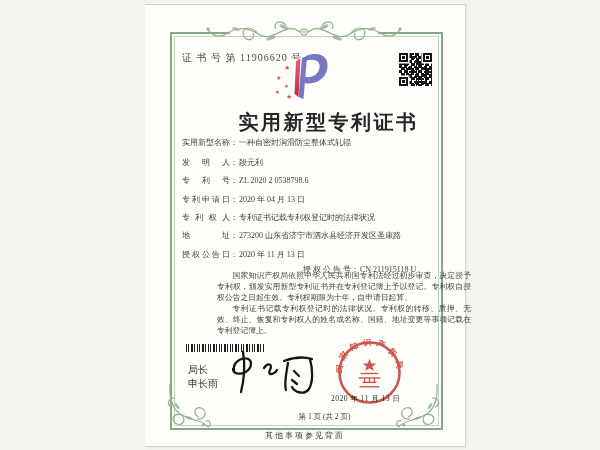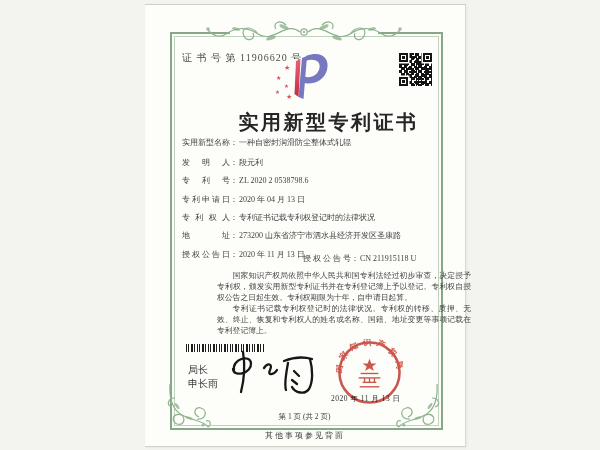--- a/index.html
+++ b/index.html
@@ -16,39 +16,39 @@
          border:2px solid var(--border_green);}
   .frame::after{content:"";position:absolute;left:2px;top:2px;right:2px;bottom:2px;
          border:1px solid var(--ornament_green);opacity:.55;}
   .abs{position:absolute;}
   .cert-no{left:182px;top:51px;font-size:10px;letter-spacing:1px;color:#4a4a4a;}
   .title{left:170px;top:109px;width:317px;text-align:center;font-size:20px;font-weight:700;
          letter-spacing:2.5px;color:#262626;}
   .field{left:182px;width:252px;font-size:8px;white-space:nowrap;color:#3f3f3f;}
   .flabel{display:inline-block;width:48px;text-align:justify;text-align-last:justify;}
   .fval{margin-left:1px;}
-  .grant2{position:absolute;left:121px;top:4px;white-space:nowrap;}
+  .grant2{position:absolute;left:121px;top:15px;white-space:nowrap;}
   .paras{left:176px;top:270px;width:254px;font-size:7.8px;line-height:1.42;
          text-align:justify;color:#454545;padding-left:41px;}
   .paras p{margin:0;text-indent:2em;}
   .barcode{left:186px;top:344px;width:78px;height:8px;
      background:repeating-linear-gradient(90deg,#1c1c1c 0 1px,#fdfdfa 1px 2px,#1c1c1c 2px 3px,
         #fdfdfa 3px 5px,#1c1c1c 5px 7px,#fdfdfa 7px 8px,#1c1c1c 8px 9px,#fdfdfa 9px 11px);}
   .director{left:188px;font-size:10px;color:#333;}
   .qr{left:399px;top:53px;width:33px;height:33px;background-color:#fdfdfa;
       background-image:repeating-conic-gradient(#141414 0% 25%,transparent 0% 50%),
                        repeating-conic-gradient(#141414 0% 25%,transparent 0% 50%);
       background-size:5px 5px,7px 7px;background-position:0 0,2px 3px;}
   .finder{position:absolute;width:9px;height:9px;border:2px solid #141414;background:#fdfdfa;
       box-shadow:0 0 0 1.5px #fdfdfa;box-sizing:border-box;}
   .finder i{position:absolute;left:1px;top:1px;width:3px;height:3px;background:#141414;}
   .f-tl{left:0;top:0}.f-tr{right:0;top:0}.f-bl{left:0;bottom:0}
   .seal-date{left:331px;top:394px;font-size:7.5px;color:#2e2e2e;letter-spacing:.5px;z-index:1;}
   .seal{left:336px;top:339px;z-index:2;mix-blend-mode:multiply;opacity:.9;}
-  .pagenum{left:170px;top:412px;width:269px;text-align:center;font-size:7.5px;color:#3a3a3a;}
+  .pagenum{left:170px;top:412px;width:269px;text-align:center;font-size:7.5px;color:#3a3a3a;padding-left:20px;}
   .backnote{left:145px;top:430px;width:320px;text-align:center;font-size:8px;color:#3a3a3a;
             letter-spacing:2px;}
   .flourish-l{left:167px;top:384px;transform:scaleX(-1);}
   svg{display:block;}
 </style>
 </head>
 <body>
 
 <div class="stage">
 

